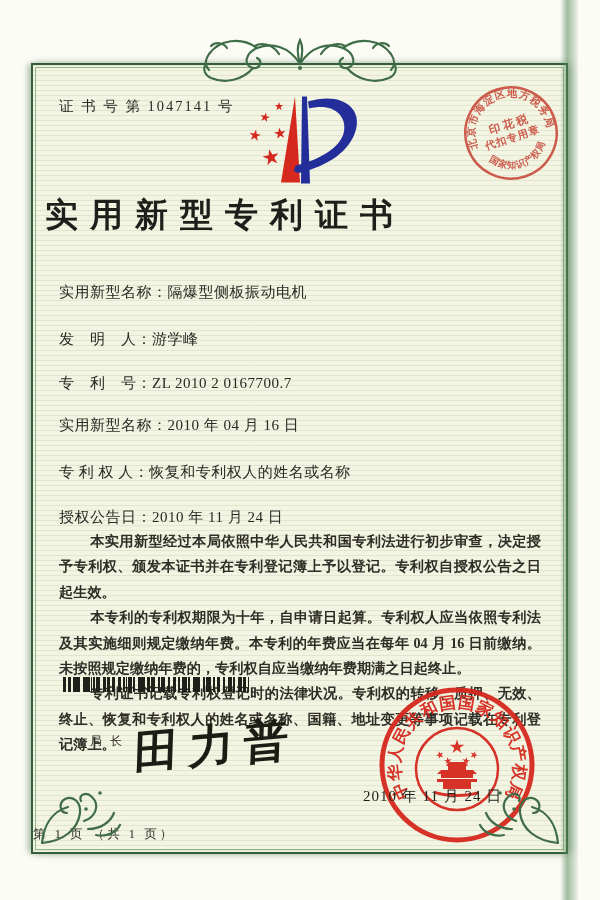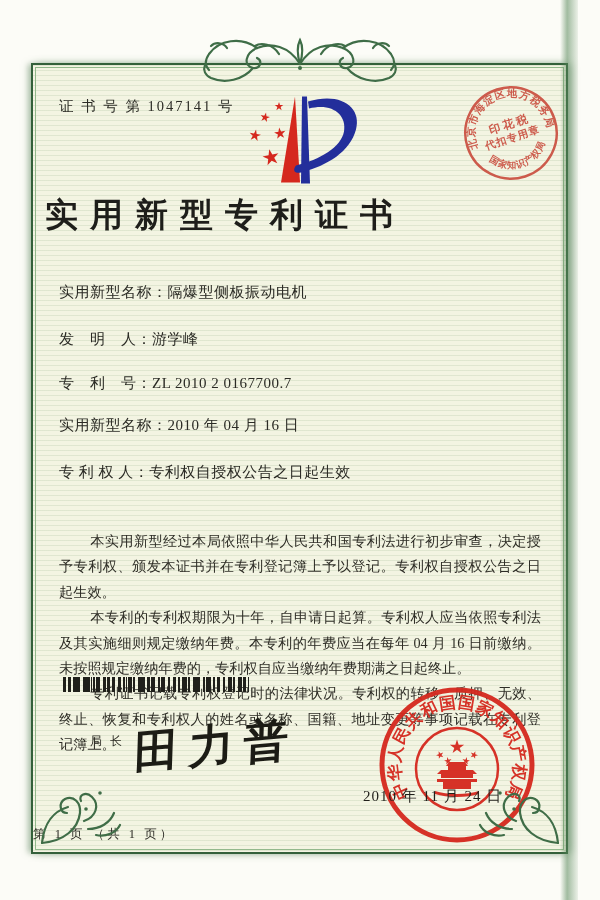--- a/index.html
+++ b/index.html
@@ -33,21 +33,21 @@
   .title{
     position:absolute;left:0;top:128px;width:100%;
     font-size:33px;font-weight:700;letter-spacing:12px;text-indent:12px;color:#1e1e1a;
   }
   .field{position:absolute;left:26px;font-size:15px;letter-spacing:.5px;white-space:nowrap;}
   .f0{top:218px;} .f1{top:254px;margin-top:11px;} .f2{top:309px;} .f3{top:351px;} .f4{top:398px;} .f5{top:443px;}
   .paras{
     position:absolute;left:26px;top:464px;width:482px;
     font-size:14.2px;line-height:25.4px;text-align:justify;color:#2e2d26;
   }
-  .paras p{margin:0;text-indent:2.2em;}
+  .paras p{margin:0;text-indent:2.2em;font-weight:bold;}
   .barcode{
     position:absolute;left:30px;top:612px;width:186px;height:15px;z-index:1;
     background:
       repeating-linear-gradient(90deg,#20201b 0 2px,rgba(0,0,0,0) 2px 5px),
       repeating-linear-gradient(90deg,#20201b 0 1px,rgba(0,0,0,0) 1px 7px),
       repeating-linear-gradient(90deg,#20201b 0 3px,rgba(0,0,0,0) 3px 11px);
   }
   .director-label{position:absolute;left:57px;top:668px;font-size:12px;letter-spacing:8px;color:#2c2b24;}
   .signature{
     position:absolute;left:100px;top:648px;width:230px;height:90px;z-index:2;
@@ -122,21 +122,24 @@
     <div class="field f1">
       <span>发　明　人：</span><span>游学峰</span>
     </div>
     <div class="field f2">
       <span>专　利　号：</span><span>ZL 2010 2 0167700.7</span>
     </div>
     <div class="field f3">
       <span>实用新型名称：</span><span>2010 年 04 月 16 日</span>
     </div>
     <div class="field f4">
-      <span>专 利 权 人：</span><span>专利权自授权公告之日起生效</span>
+      <span>专 利 权 人：</span><span>恢复和专利权人的姓名或名称</span>
+    </div>
+    <div class="field f5">
+      <span>授权公告日：</span><span>2010 年 11 月 24 日</span>
     </div>
 
     <div class="paras">
       <p>本实用新型经过本局依照中华人民共和国专利法进行初步审查，决定授予专利权、颁发本证书并在专利登记簿上予以登记。专利权自授权公告之日起生效。</p>
       <p>本专利的专利权期限为十年，自申请日起算。专利权人应当依照专利法及其实施细则规定缴纳年费。本专利的年费应当在每年 04 月 16 日前缴纳。未按照规定缴纳年费的，专利权自应当缴纳年费期满之日起终止。</p>
       <p>专利证书记载专利权登记时的法律状况。专利权的转移、质押、无效、终止、恢复和专利权人的姓名或名称、国籍、地址变更等事项记载在专利登记簿上。</p>
     </div>
 
     <div class="barcode"></div>
 

